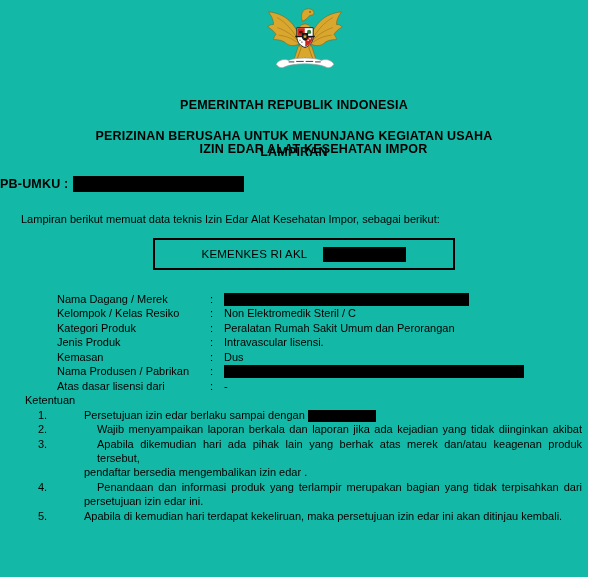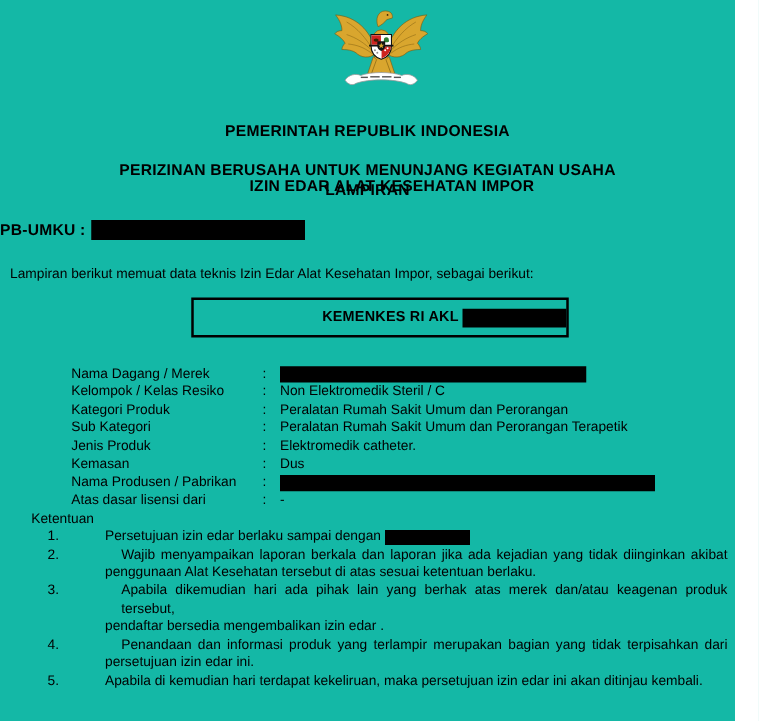--- a/index.html
+++ b/index.html
@@ -22,26 +22,26 @@
   }
   
   .redact{
     display:inline-block;background:var(--c-black,#000);height:13px;
     vertical-align:text-bottom;margin-bottom:-1px;
   }
   .redact.pb{height:16px;vertical-align:middle;margin-left:5px;margin-top:-3px;}
   .redact.box{height:15px;vertical-align:middle;margin-left:3px;}
   .redact.small{height:12px;margin-left:3px;}
   
-  .intro{position:absolute;left:8px;top:213px;font-size:11px;}
+  .intro{position:absolute;left:21px;top:213px;font-size:11px;}
   
   .licbox{
     position:absolute;left:153px;top:238px;width:298px;height:28px;
-    border:2px solid #000;display:flex;align-items:center;justify-content:flex-end;
-    font-weight:bold;font-size:11.5px;letter-spacing:.2px;
+    border:2px solid #000;display:flex;align-items:center;justify-content:center;
+    font-weight:normal;font-size:11.5px;letter-spacing:.2px;gap:13px;
   }
   
   .main{
     position:absolute;left:25px;top:292px;width:557px;
     font-size:11px;line-height:14.45px;
   }
   .frow{white-space:nowrap;padding-left:32px;}
   .flabel{display:inline-block;width:153px;}
   .fcolon{display:inline-block;width:14px;}
   .khead{margin:0;}
@@ -118,39 +118,37 @@
   <div class="licbox">
     <span>KEMENKES RI AKL</span>
       <span class="redact box" id="box-redact" style="width: 83px;"></span>
   </div>
 
   <div class="main">
     <div id="fields">
         <div class="frow"><span class="flabel">Nama Dagang / Merek</span><span class="fcolon">:</span><span class="redact" style="width: 245px;"></span></div>
         <div class="frow"><span class="flabel">Kelompok / Kelas Resiko</span><span class="fcolon">:</span><span class="fvalue">Non Elektromedik Steril / C</span></div>
         <div class="frow"><span class="flabel">Kategori Produk</span><span class="fcolon">:</span><span class="fvalue">Peralatan Rumah Sakit Umum dan Perorangan</span></div>
-        <div class="frow"><span class="flabel">Sub Kategori</span><span class="fcolon">:</span><span class="fvalue">Peralatan Rumah Sakit Umum dan Perorangan Terapetik</span></div>
-        <div class="frow"><span class="flabel">Jenis Produk</span><span class="fcolon">:</span><span class="fvalue">Elektromedik catheter.</span></div>
+        <div class="frow"><span class="flabel">Jenis Produk</span><span class="fcolon">:</span><span class="fvalue">Intravascular lisensi.</span></div>
         <div class="frow"><span class="flabel">Kemasan</span><span class="fcolon">:</span><span class="fvalue">Dus</span></div>
         <div class="frow"><span class="flabel">Nama Produsen / Pabrikan</span><span class="fcolon">:</span><span class="redact" style="width: 300px;"></span></div>
         <div class="frow"><span class="flabel">Atas dasar lisensi dari</span><span class="fcolon">:</span><span class="fvalue">-</span></div>
       </div>
     <div class="khead">Ketentuan</div>
     <div id="klist">
         <div class="krow">
           <span class="knum">1.</span>
           <div class="ktext">
             <div class="kline"><span>Persetujuan izin edar berlaku sampai dengan</span><span class="redact small" style="width: 68px;"></span></div>
           </div>
         </div>
         <div class="krow">
           <span class="knum">2.</span>
           <div class="ktext">
             <div class="kline just"><span>Wajib menyampaikan laporan berkala dan laporan jika ada kejadian yang tidak diinginkan akibat</span></div>
-            <div class="kline"><span>penggunaan Alat Kesehatan tersebut di atas sesuai ketentuan berlaku.</span></div>
           </div>
         </div>
         <div class="krow">
           <span class="knum">3.</span>
           <div class="ktext">
             <div class="kline just"><span>Apabila dikemudian hari ada pihak lain yang berhak atas merek dan/atau keagenan produk tersebut,</span></div>
             <div class="kline"><span>pendaftar bersedia mengembalikan izin edar .</span></div>
           </div>
         </div>
         <div class="krow">

